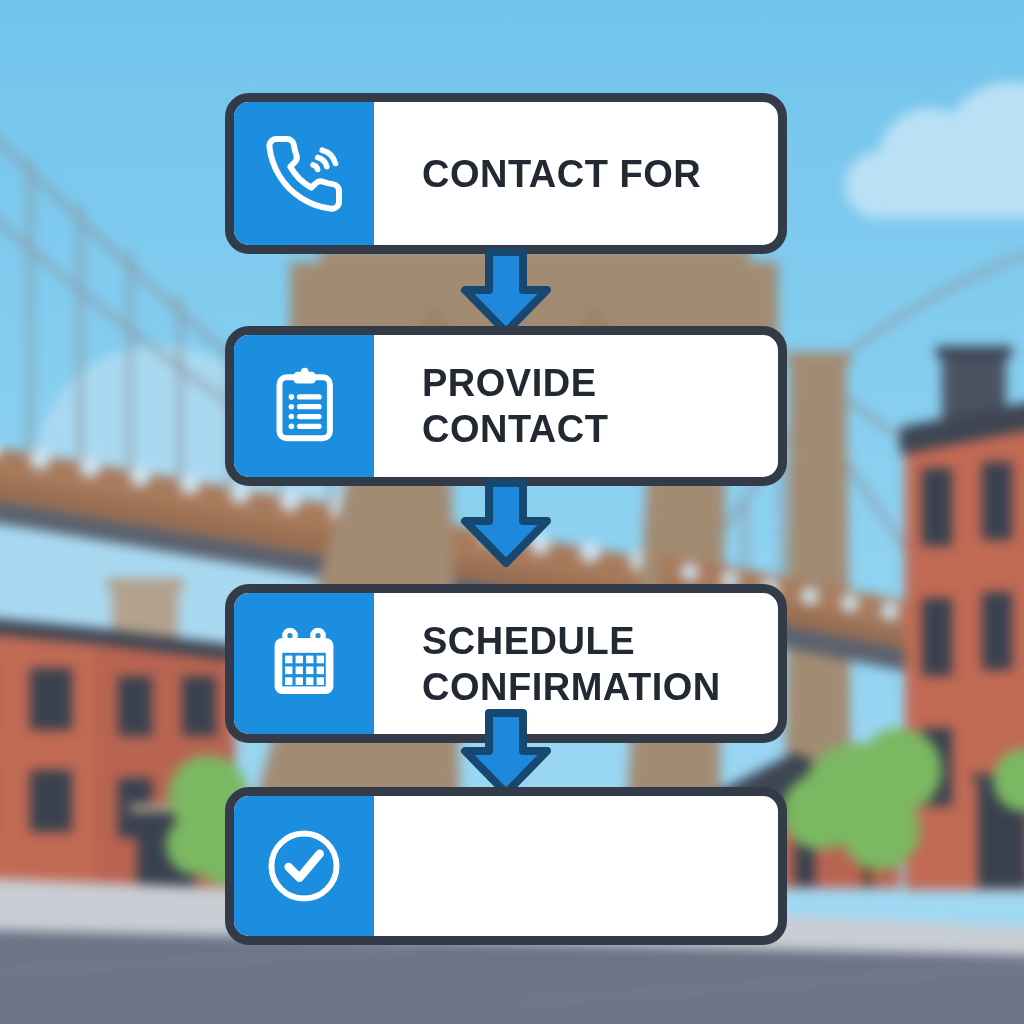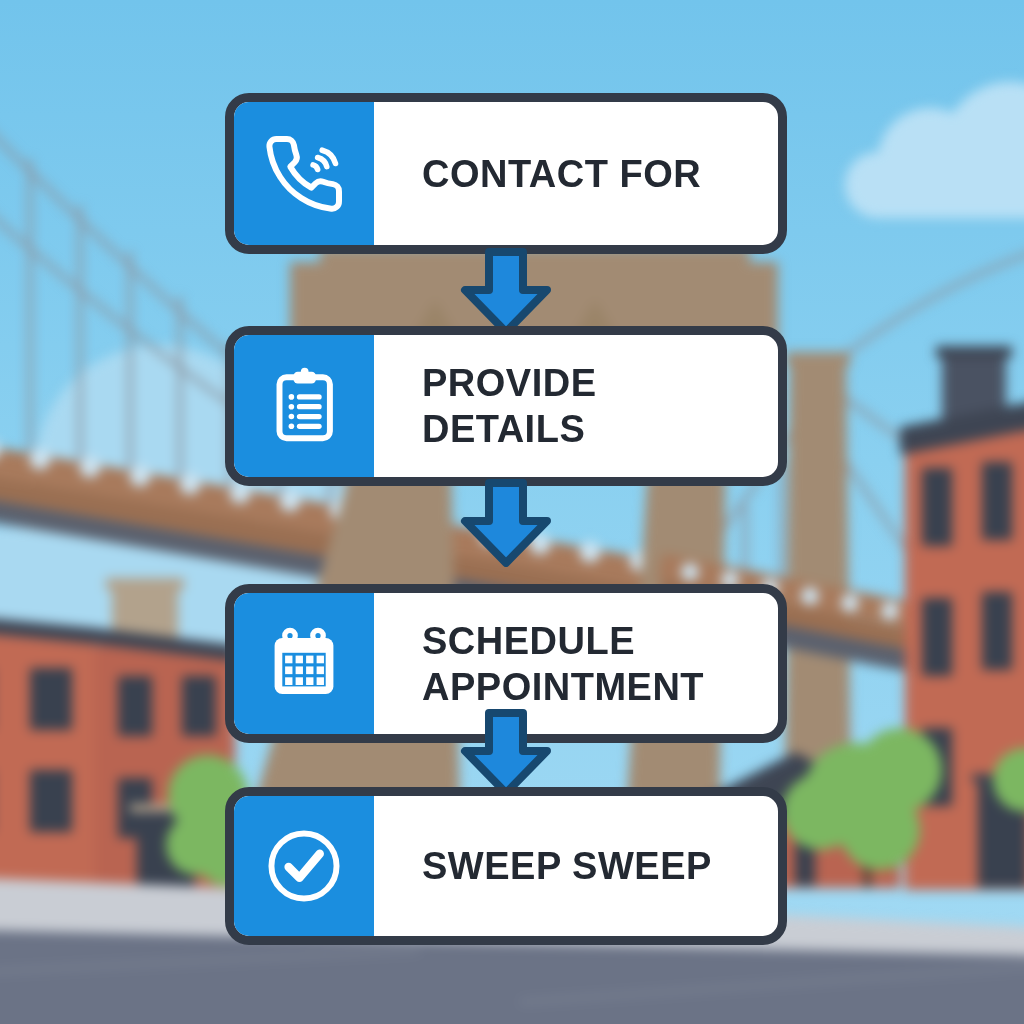--- a/index.html
+++ b/index.html
@@ -223,21 +223,21 @@
             <path class="st" stroke-width="1.5" d="M10.7 12.2 H16.3"></path>
           <circle class="fl" cx="8.4" cy="15" r=".8"></circle>
             <path class="st" stroke-width="1.5" d="M10.7 15 H16.3"></path>
           <circle class="fl" cx="8.4" cy="17.8" r=".8"></circle>
             <path class="st" stroke-width="1.5" d="M10.7 17.8 H16.3"></path>
         </g>
       </svg>
     </div>
     <div class="text-pane">
       <div class="step-line">PROVIDE</div>
-      <div class="step-line">DETAILS</div>
+      <div class="step-line">CONTACT</div>
     </div>
   </section>
 
   <svg class="arrow" style="top:479px" viewBox="0 0 96 88">
     <polygon points="31,4 65,4 65,42 89,42 48,84 7,42 31,42"></polygon>
   </svg>
 
   <section class="step" style="top:584px;height:159px">
     <div class="icon-pane">
       <svg class="ic" viewBox="0 0 24 24">
@@ -256,33 +256,32 @@
             <rect x="15.6" y="12.7" width="2.1" height="2.2"></rect>
           <rect x="6.6" y="15.8" width="2.1" height="2.2"></rect>
             <rect x="9.6" y="15.8" width="2.1" height="2.2"></rect>
             <rect x="12.6" y="15.8" width="2.1" height="2.2"></rect>
             <rect x="15.6" y="15.8" width="2.1" height="2.2"></rect>
         </g>
       </svg>
     </div>
     <div class="text-pane">
       <div class="step-line">SCHEDULE</div>
-      <div class="step-line">APPOINTMENT</div>
+      <div class="step-line">CONFIRMATION</div>
     </div>
   </section>
 
   <svg class="arrow" style="top:709px" viewBox="0 0 96 88">
     <polygon points="31,4 65,4 65,42 89,42 48,84 7,42 31,42"></polygon>
   </svg>
 
   <section class="step" style="top:787px;height:158px">
     <div class="icon-pane">
       <svg class="ic" viewBox="0 0 24 24">
         <circle class="st" stroke-width="1.7" cx="12" cy="12" r="9.3"></circle>
         <path class="st" stroke-width="2.4" d="M7.6 12.3 l3.1 3.1 5.8 -6.9"></path>
       </svg>
     </div>
     <div class="text-pane">
-      <div class="step-line">SWEEP SWEEP</div>
     </div>
   </section>
 
 </div>
 
 </body></html>

